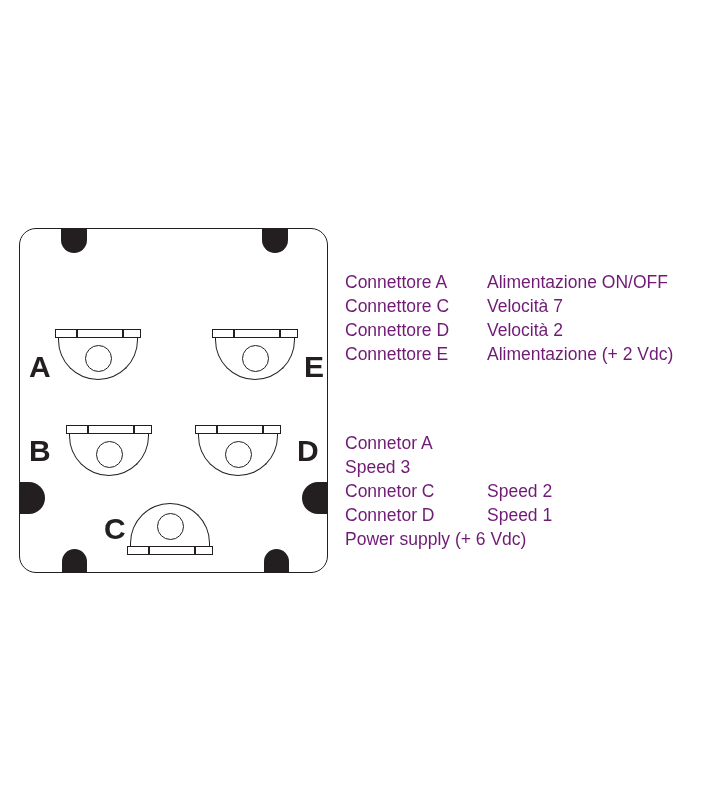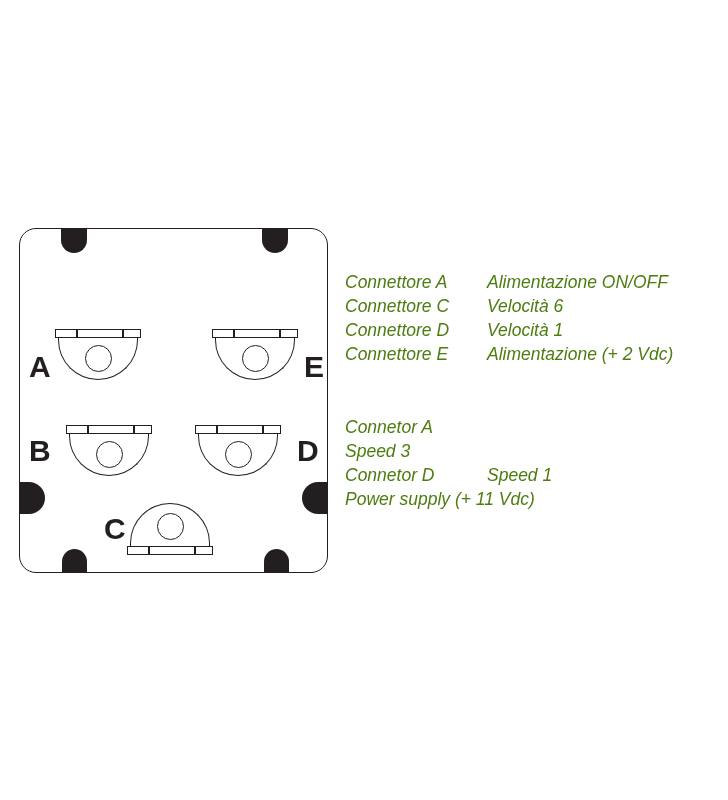--- a/index.html
+++ b/index.html
@@ -117,25 +117,24 @@
   #letter-b { left: 9px;   top: 207px; }
   #letter-c { left: 84px;  top: 285px; }
   #letter-d { left: 277px; top: 207px; }
   #letter-e { left: 284px; top: 123px; }
 
   
   .legend {
     position: absolute;
     left: 345px;
     font-size: 17.5px;
-    color: #4d7c0f;
-    font-style: italic;
+    color: #701a75;
   }
   .legend-it { top: 270px; }
-  .legend-en { top: 415px; }
+  .legend-en { top: 431px; }
   .legend-row {
     display: flex;
     height: 24px;
     line-height: 24px;
     white-space: nowrap;
   }
   .legend-label { width: 142px; flex: 0 0 142px; }
   .legend-value { }
 </style>
 </head>
@@ -208,39 +207,43 @@
 
 </div>
 
 <div class="legend legend-it">
   <div class="legend-row">
     <span class="legend-label">Connettore A</span>
     <span class="legend-value">Alimentazione ON/OFF</span>
   </div>
   <div class="legend-row">
     <span class="legend-label">Connettore C</span>
-    <span class="legend-value">Velocità 6</span>
+    <span class="legend-value">Velocità 7</span>
   </div>
   <div class="legend-row">
     <span class="legend-label">Connettore D</span>
-    <span class="legend-value">Velocità 1</span>
+    <span class="legend-value">Velocità 2</span>
   </div>
   <div class="legend-row">
     <span class="legend-label">Connettore E</span>
     <span class="legend-value">Alimentazione (+ 2 Vdc)</span>
   </div>
 </div>
 
 <div class="legend legend-en">
   <div class="legend-row">
     <span class="legend-label">Connetor A</span>
   </div>
   <div class="legend-row">
     <span class="legend-value">Speed 3</span>
   </div>
   <div class="legend-row">
+    <span class="legend-label">Connetor C</span>
+    <span class="legend-value">Speed 2</span>
+  </div>
+  <div class="legend-row">
     <span class="legend-label">Connetor D</span>
     <span class="legend-value">Speed 1</span>
   </div>
   <div class="legend-row">
-    <span class="legend-value">Power supply (+ 11 Vdc)</span>
+    <span class="legend-value">Power supply (+ 6 Vdc)</span>
   </div>
 </div>
 
 </body></html>

